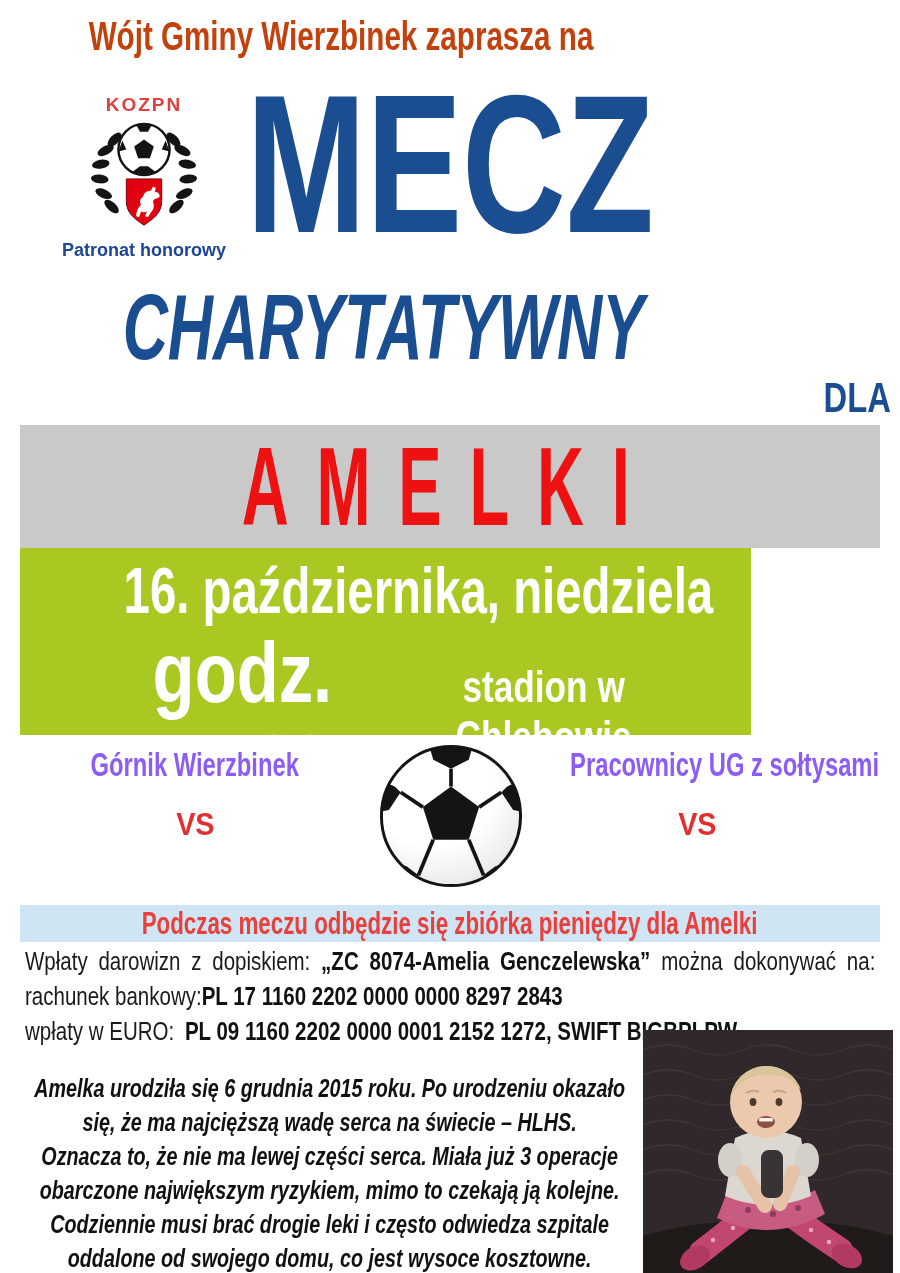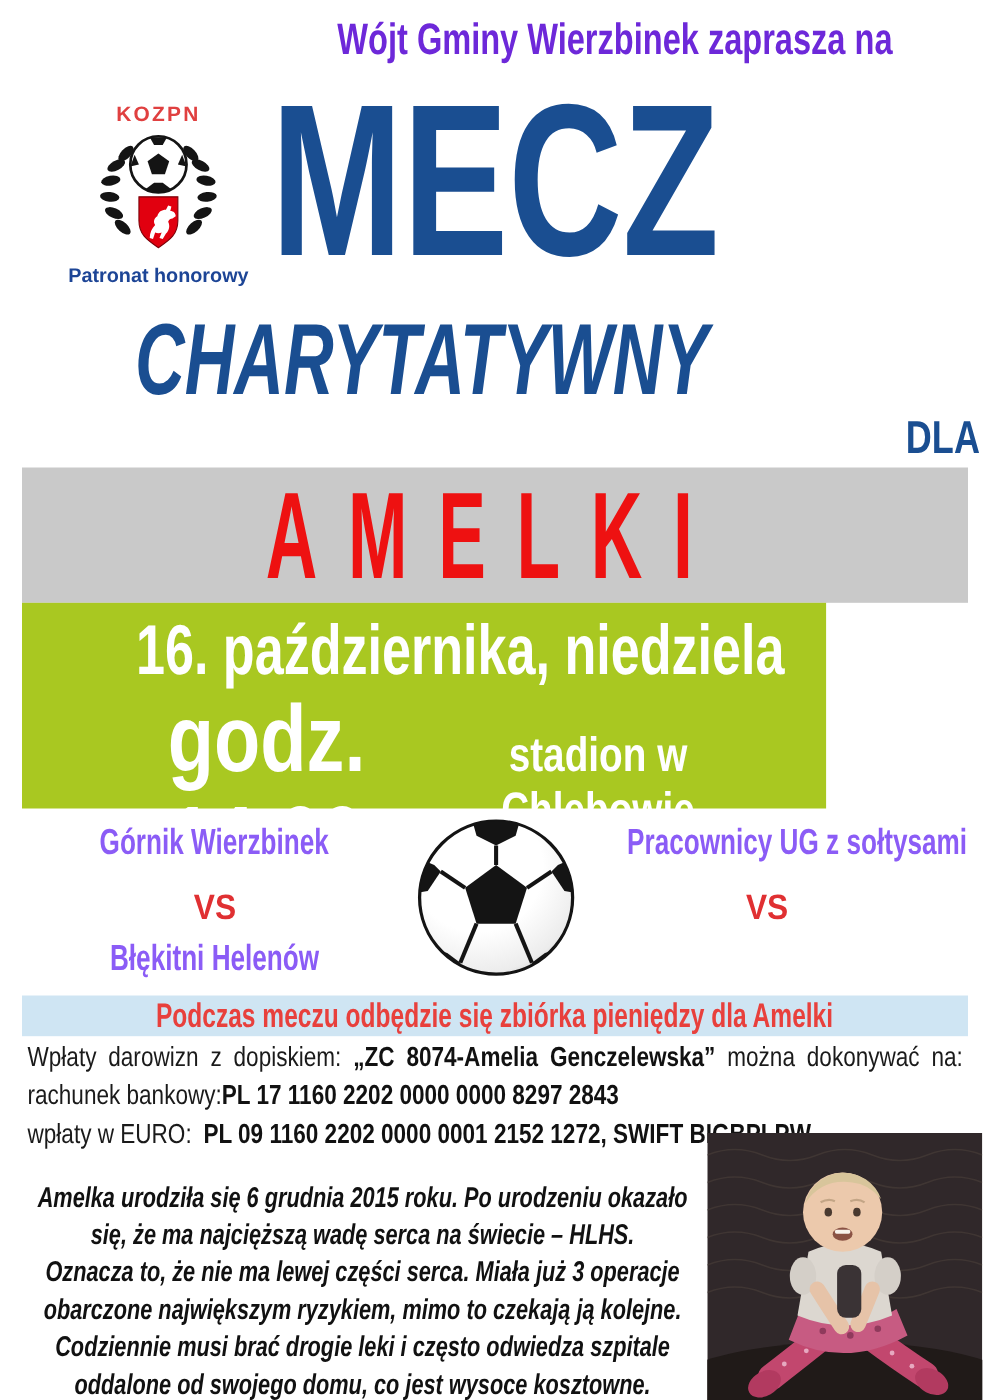--- a/index.html
+++ b/index.html
@@ -2,22 +2,22 @@
 <html><head>
 <meta charset="utf-8">
 <style>
   * { margin:0; padding:0; box-sizing:border-box; }
   body { font-family:"Liberation Sans", sans-serif; background:#ffffff; }
   .poster { position:relative; width:900px; height:1273px; background:#ffffff; overflow:hidden; }
 
   .cx { display:inline-block; white-space:nowrap; }
 
   
-  .invite { position:absolute; top:14px; left:0; width:100%; text-align:right;
-            font-size:40px; font-weight:bold; color:#6d28d9; }
+  .invite { position:absolute; top:14px; left:0; width:100%; text-align:left;
+            font-size:40px; font-weight:bold; color:#c2410c; }
   .invite .cx { transform:scaleX(.74); }
 
   
   .logo { position:absolute; left:56px; top:94px; width:176px; text-align:center; }
   .logo-text { font-size:19px; font-weight:bold; color:#e04040; letter-spacing:2px;
                text-shadow:0 0 1px #fff; }
   .logo svg { display:block; margin:0 auto; }
   .patronat { margin-top:4px; font-size:18px; font-weight:bold; color:#1d4596; }
 
   
@@ -138,21 +138,20 @@
       <span class="row-in">
         <span class="ev-time">godz. 14:00</span>
         <span class="ev-venue">stadion w Chlebowie</span>
       </span>
     </div>
   </div>
 
   <div class="team-col team-left">
     <div class="team-name"><span class="cx">Górnik Wierzbinek</span></div>
     <div class="vs"><span class="cx">VS</span></div>
-    <div class="team-name"><span class="cx">Błękitni Helenów</span></div>
   </div>
 
   <svg class="ball" viewBox="0 0 100 100">
     <defs>
       <radialGradient id="gBall" cx="0.38" cy="0.30" r="0.85">
         <stop offset="0.5" stop-color="#ffffff"></stop>
         <stop offset="0.82" stop-color="#ececec"></stop>
         <stop offset="1" stop-color="#b9b9b9"></stop>
       </radialGradient>
       <clipPath id="cBall">

